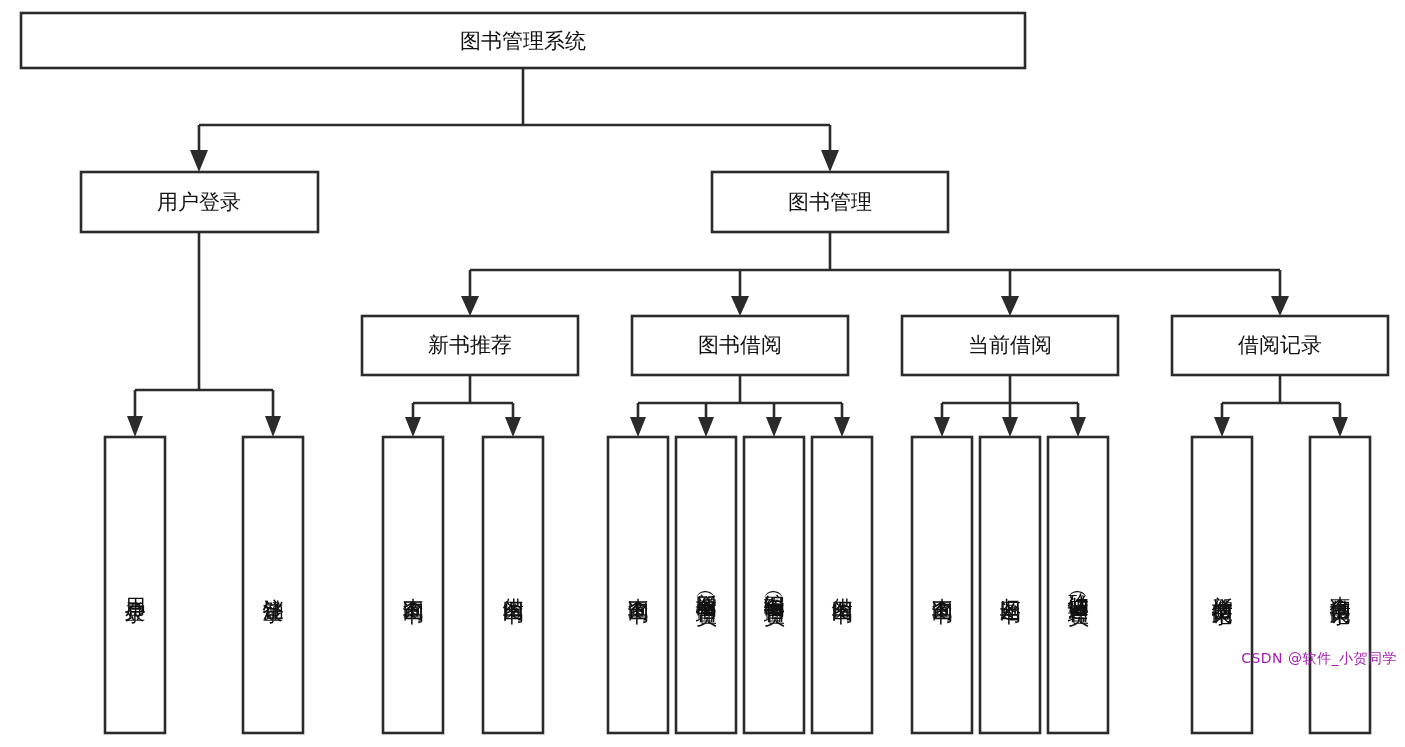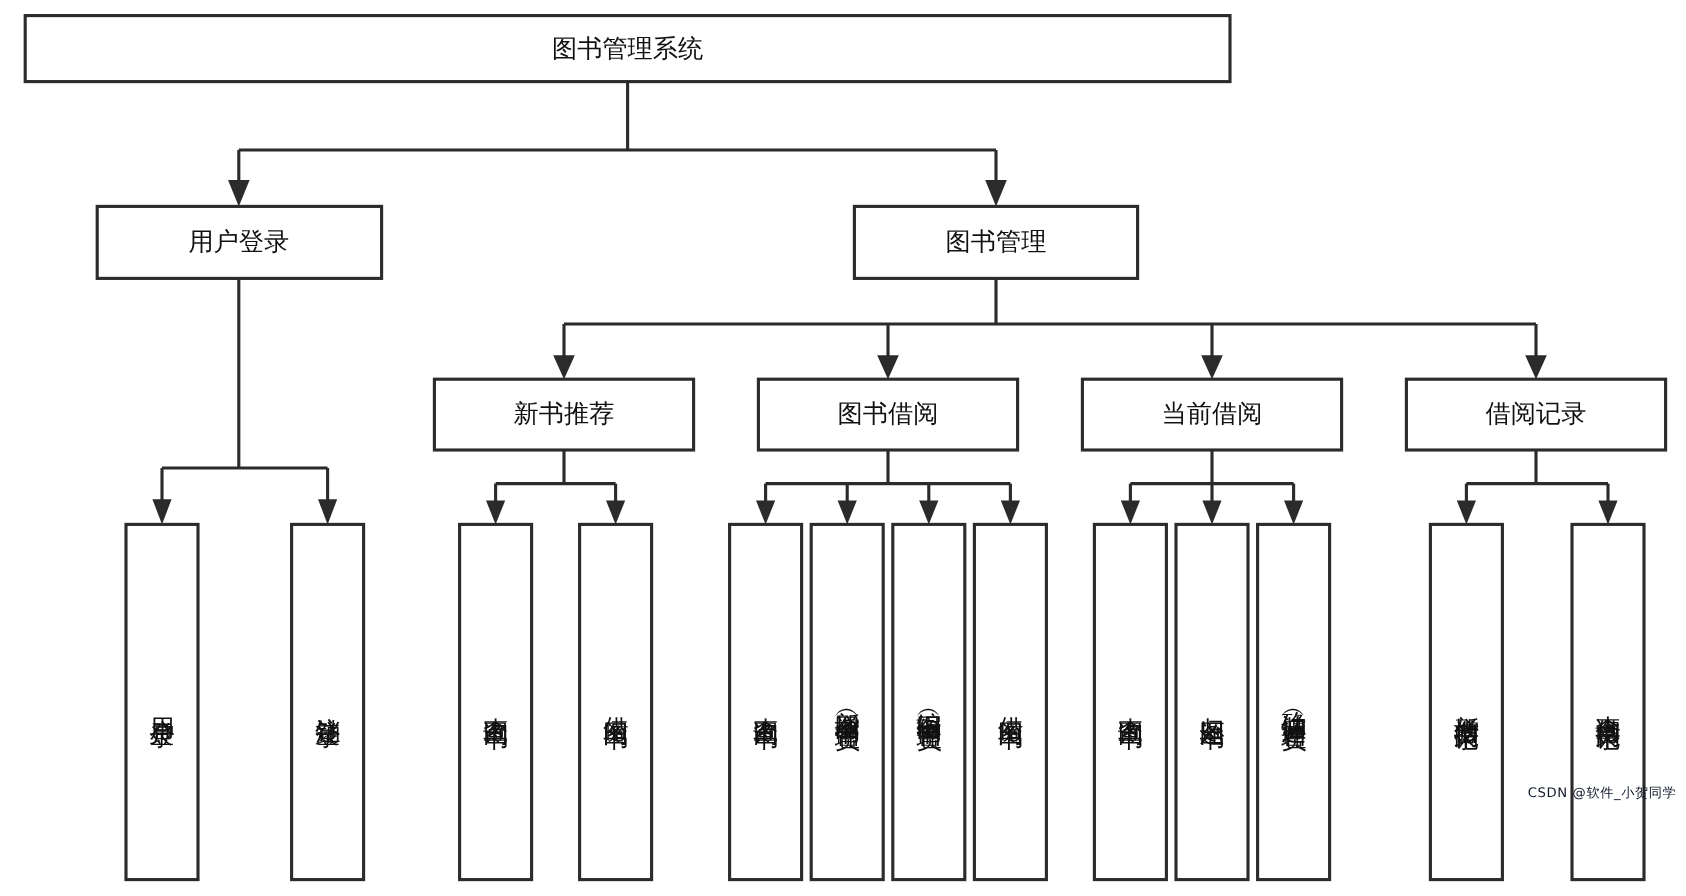--- a/index.html
+++ b/index.html
@@ -64,22 +64,22 @@
     line-height: 1.16;
     letter-spacing: 2px;
     color: #111111;
     white-space: nowrap;
   }
   .watermark {
     position: absolute;
     right: 8px;
     bottom: 6px;
     font-family: "DejaVu Sans", "Liberation Sans", sans-serif;
-    font-size: 11px;
-    color: #0f172a;
+    font-size: 14px;
+    color: #a21caf;
     letter-spacing: 0.5px;
     user-select: none;
   }
 </style>
 </head>
 <body>
 
 <div id="diagram-root">
 
   <svg id="flow-svg" viewBox="0 0 1405 747">

